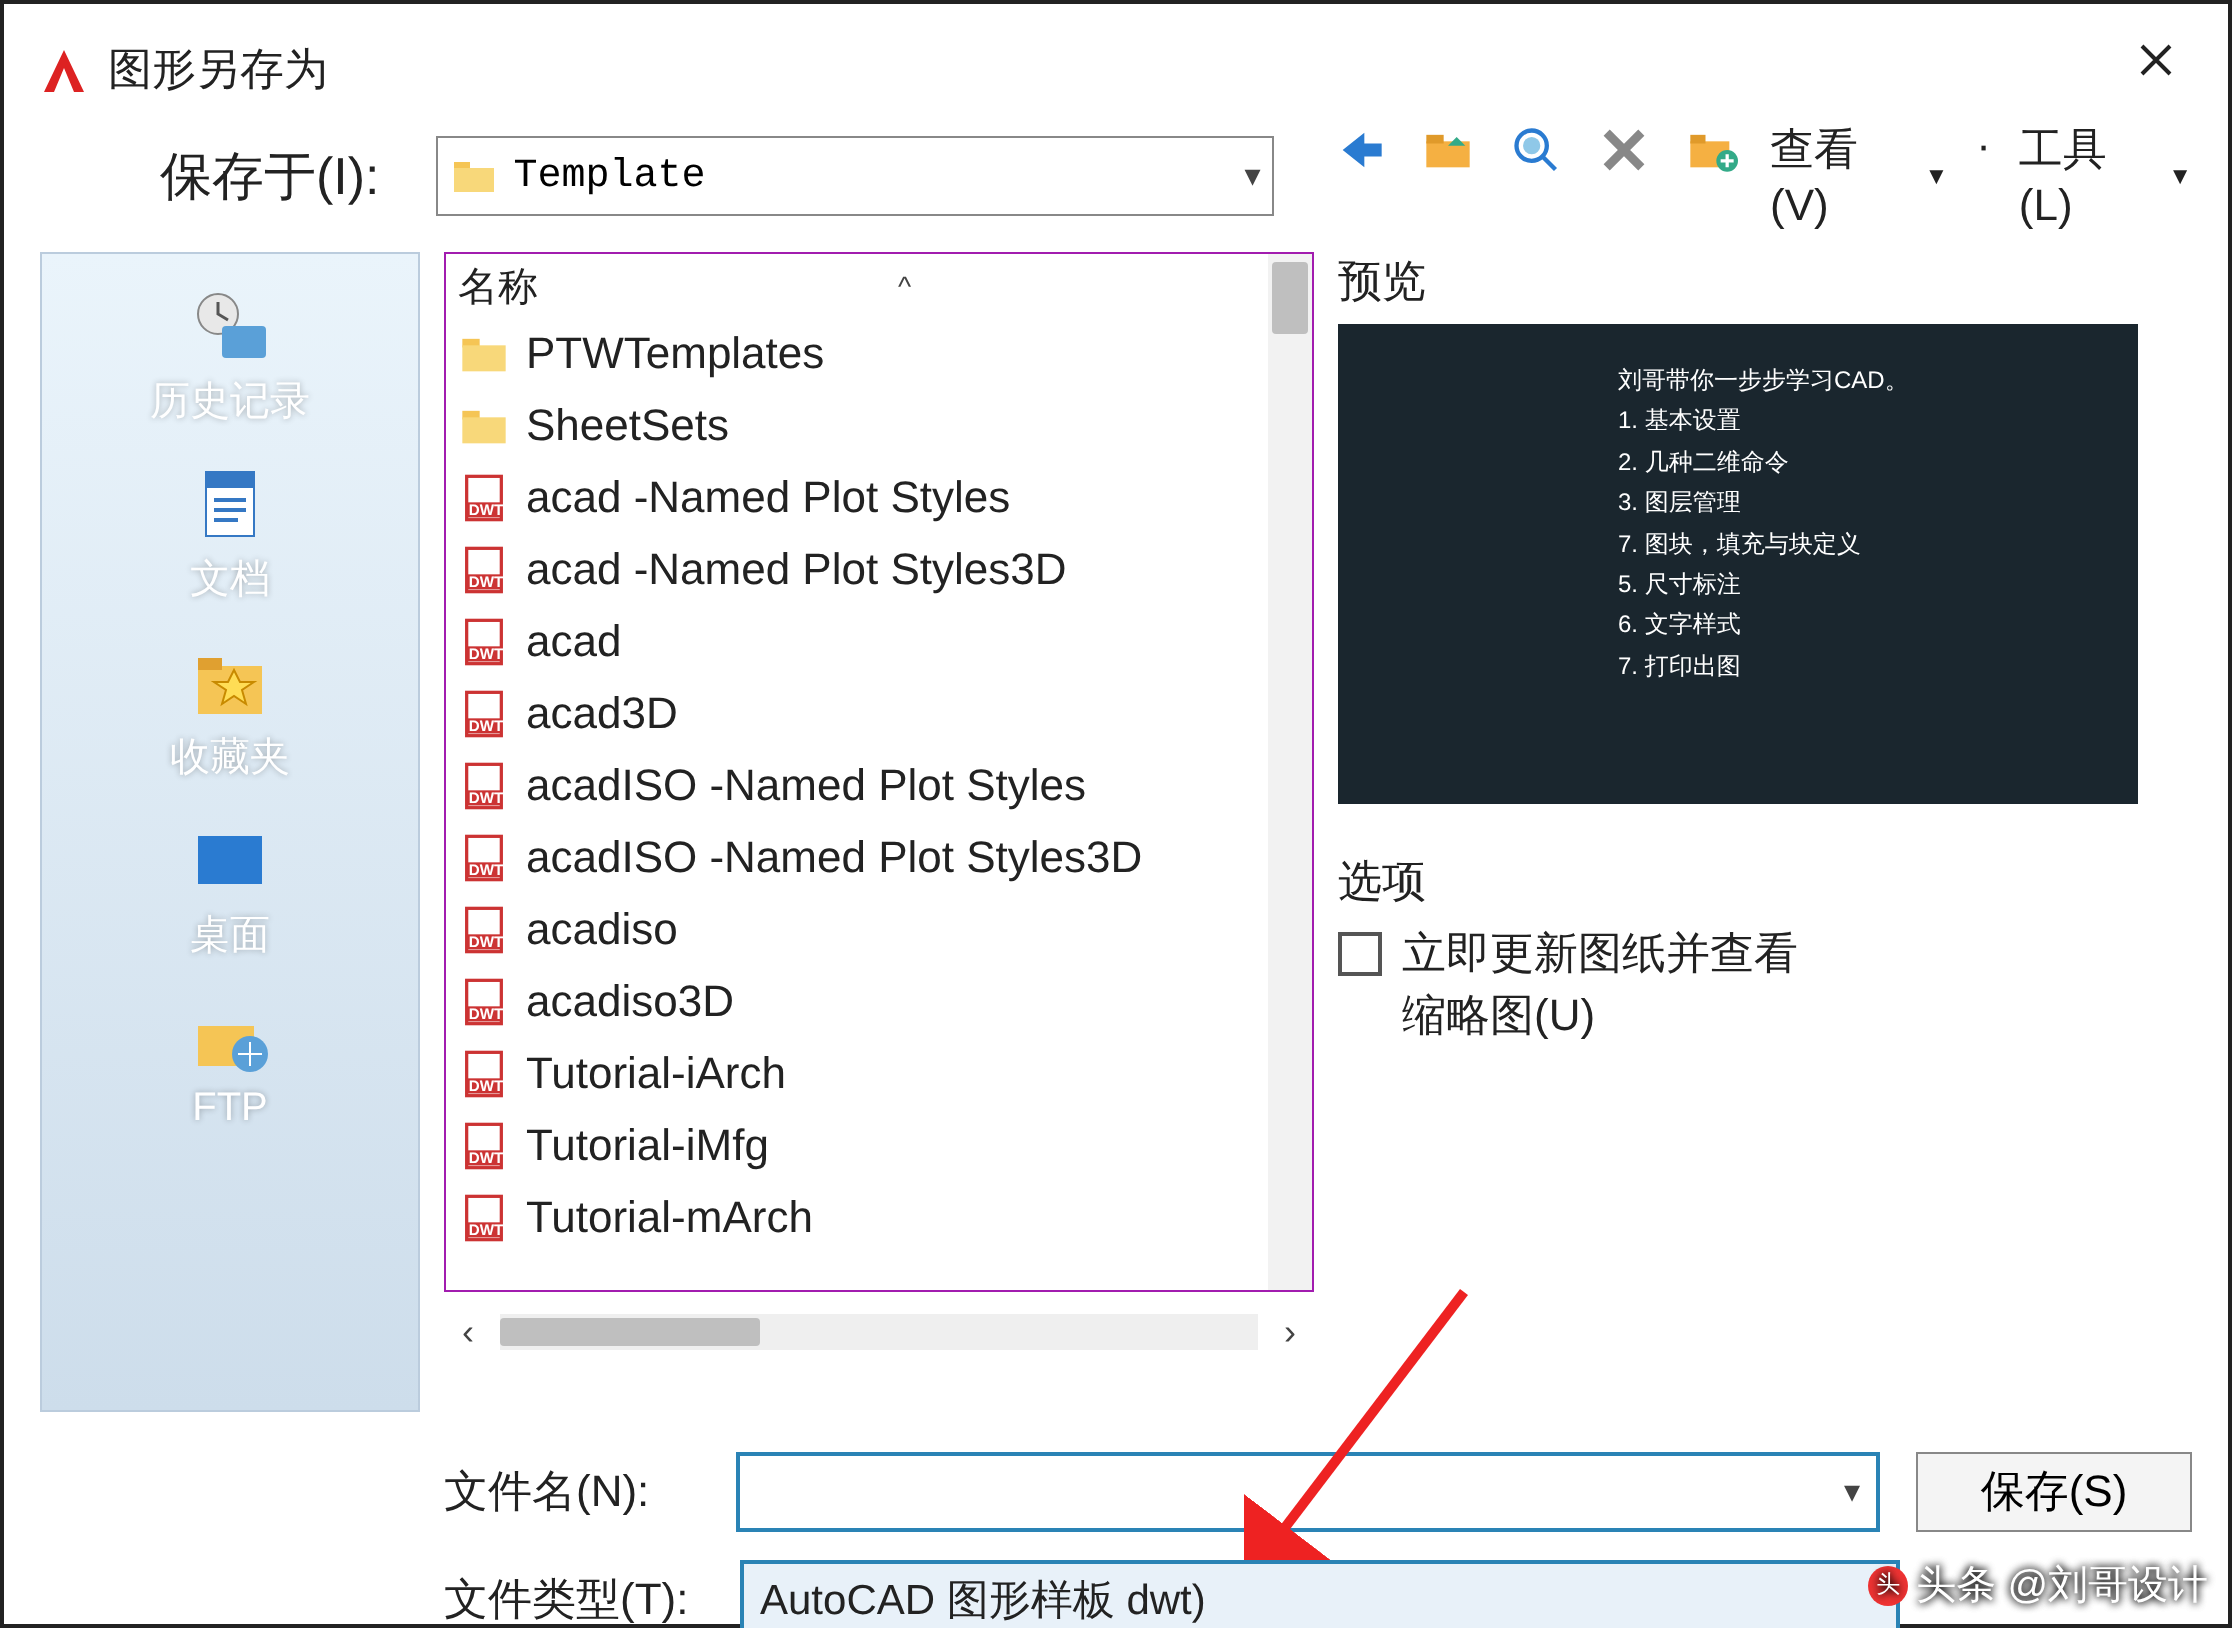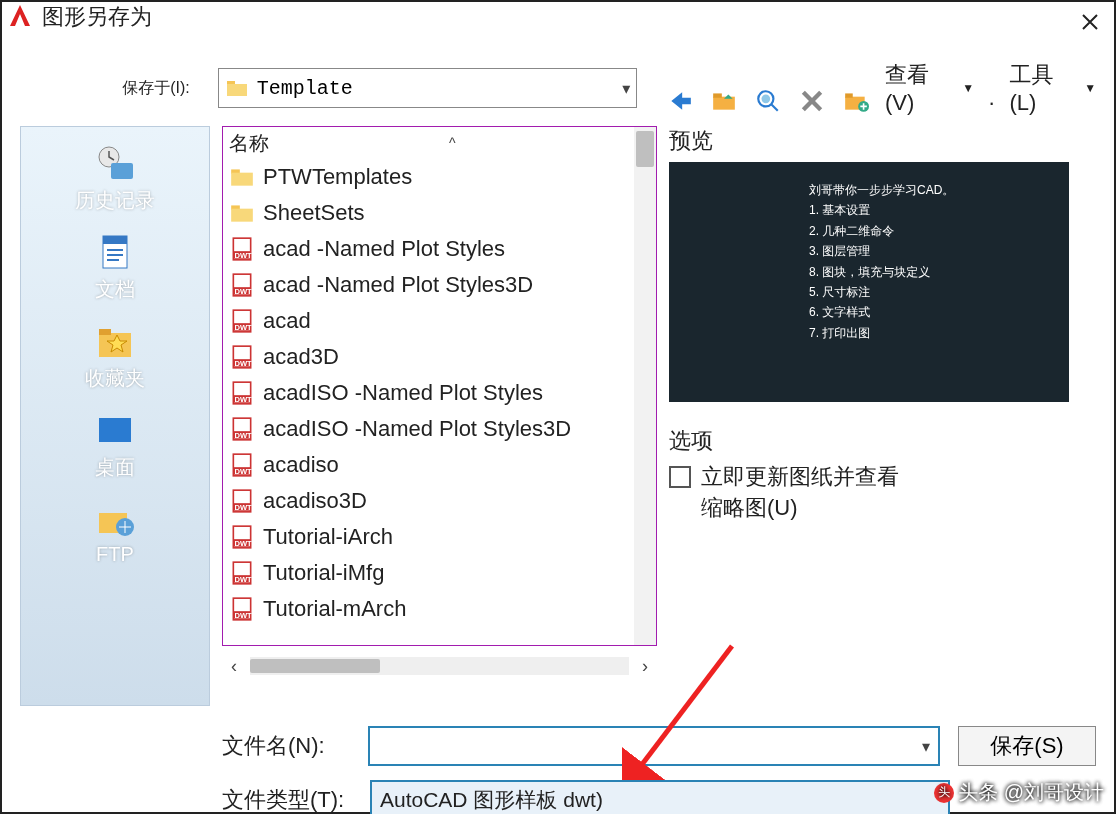--- a/index.html
+++ b/index.html
@@ -1,29 +1,29 @@
 <!DOCTYPE html>
 <html><head>
 <meta charset="utf-8">
 <style>
   * { box-sizing: border-box; font-family: "Microsoft YaHei", SimSun, sans-serif; }
   body { margin: 0; background: #fff; width: 1116px; height: 814px; overflow: hidden; position: relative; }
   .window { width: 1116px; height: 814px; border: 2px solid #222; position: relative; background: #fff; }
-  .titlebar { display: flex; align-items: flex-start; height: 48px; padding: 0 4px; }
+  .titlebar { display: flex; align-items: flex-end; height: 48px; padding: 0 16px; }
   .app-logo { width: 28px; height: 28px; position: relative; margin-right: 8px; }
   .app-logo svg { width: 28px; height: 28px; }
   .title-text { font-size: 22px; color: #222; }
   .close-btn { margin-left: auto; width: 40px; height: 40px; display: flex; align-items: center; justify-content: center; font-size: 28px; cursor: pointer; }
   .toolbar-row { display: flex; align-items: center; padding: 10px 18px; gap: 8px; }
-  .lbl-savein { width: 190px; text-align: right; font-size: 16px; color: #222; padding-right: 20px; }
+  .lbl-savein { width: 190px; text-align: right; font-size: 26px; color: #222; padding-right: 20px; }
   .savein-dd { width: 420px; height: 40px; border: 1px solid #888; display: flex; align-items: center; padding: 0 6px; background: #fff; }
   .savein-dd .folder-icon { width: 24px; height: 24px; margin-right: 8px; }
   .savein-dd .dd-text { font-size: 20px; font-family: "Courier New", monospace; flex: 1; }
   .savein-dd .dd-chev { font-size: 16px; color: #444; }
-  .tb-icons { display: flex; align-items: flex-end; gap: 14px; margin-left: 20px; }
+  .tb-icons { display: flex; align-items: flex-start; gap: 14px; margin-left: 20px; }
   .tb-icon { width: 30px; height: 30px; display: flex; align-items: center; justify-content: center; }
   .tb-text-btn { font-size: 22px; color: #222; display: flex; align-items: center; gap: 4px; }
   .body-area { display: flex; padding: 0 18px; gap: 12px; }
   .sidebar { width: 190px; height: 580px; background: linear-gradient(180deg, #eaf4fb 0%, #cdddeb 100%); border: 1px solid #bcd; display: flex; flex-direction: column; align-items: center; padding-top: 10px; gap: 6px; }
   .side-item { display: flex; flex-direction: column; align-items: center; gap: 4px; padding: 6px 0; width: 100%; }
   .side-item .si-icon { width: 40px; height: 40px; }
   .side-item .si-label { font-size: 20px; color: #fff; text-shadow: 0 0 3px rgba(0,0,0,.3);}
   .center-col { width: 435px; display: flex; flex-direction: column; }
   .file-list-wrap { position: relative; height: 520px; border: 1px solid #a21caf; background: #fff; }
   .list-header { display: flex; align-items: center; height: 32px; font-size: 20px; color: #222; padding-left: 6px; }
@@ -300,21 +300,21 @@
     </div>
 
     <div class="right-col">
       <div>
         <div class="right-label">预览</div>
         <div class="preview-box" id="preview-box">
             <div>刘哥带你一步步学习CAD。</div>
             <div>1. 基本设置</div>
             <div>2. 几种二维命令</div>
             <div>3. 图层管理</div>
-            <div>8. 图块，填充与块定义</div>
+            <div>7. 图块，填充与块定义</div>
             <div>5. 尺寸标注</div>
             <div>6. 文字样式</div>
             <div>7. 打印出图</div>
           </div>
       </div>
       <div class="options-box">
         <div class="right-label">选项</div>
         <div class="chk-row">
           <div class="chk"></div>
           <div class="chk-label">

